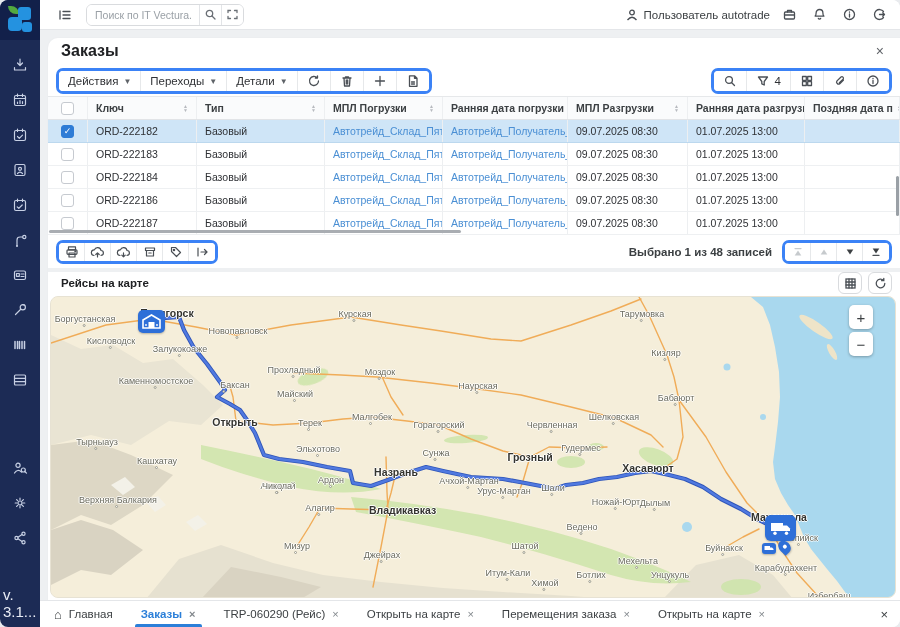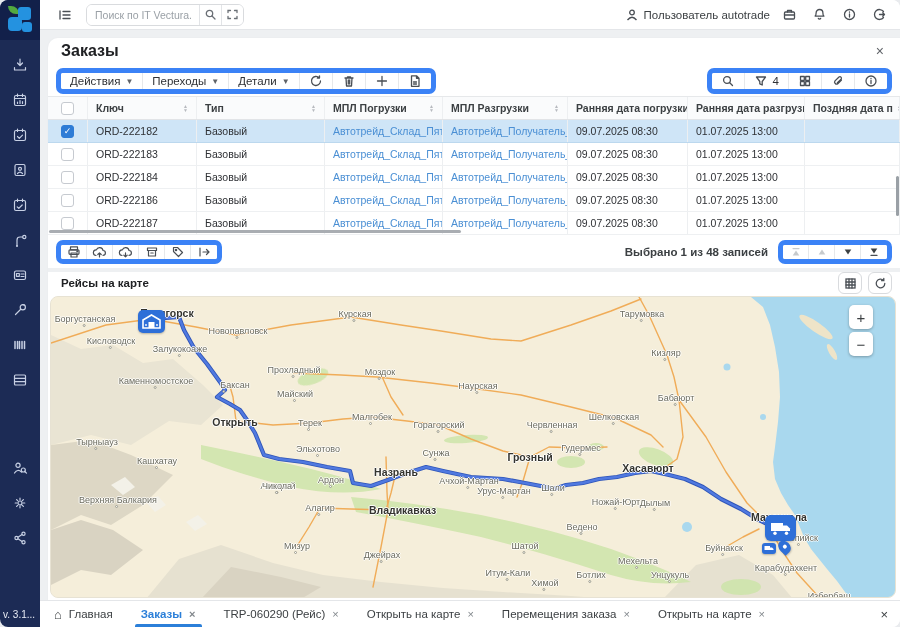--- a/index.html
+++ b/index.html
@@ -11,21 +11,21 @@
   .logo { width:40px; height:40px; background:#12204a; border-top-left-radius:8px; position:relative; }
   .berry { position:absolute; border-radius:3px; background:#2492e0; }
   .b1 { width:13px; height:13px; left:18px; top:7px; }
   .b2 { width:14px; height:14px; left:8px; top:17px; border-radius:4px; }
   .b3 { width:10px; height:10px; left:22px; top:22px; }
   .leaf { position:absolute; width:11px; height:8px; left:8px; top:6px; background:#53a93f; border-radius:0 8px 0 8px; }
   .side-icons { display:flex; flex-direction:column; align-items:center; gap:11px; padding-top:13px; }
   .side-icons .gap { height:42px; }
   .sicon { width:24px; height:24px; display:flex; align-items:center; justify-content:center; border-radius:5px; cursor:pointer; }
   .sicon svg { stroke:#c7d0e4; fill:none; stroke-width:1.2; stroke-linecap:round; stroke-linejoin:round; }
-  .version { position:absolute; left:3px; bottom:7px; color:#e8ecf5; font-size:10px; }
+  .version { position:absolute; left:3px; bottom:7px; color:#e8ecf5; font-size:15px; }
 
   
   .topbar { position:absolute; left:40px; top:0; width:860px; height:30px; background:#fff; border-bottom:1px solid #e4e6e9; display:flex; align-items:center; z-index:20; }
   .tb-icon { width:22px; height:22px; display:flex; align-items:center; justify-content:center; cursor:pointer; }
   .tb-icon svg { stroke:#4a4f55; fill:none; stroke-width:1.3; stroke-linecap:round; stroke-linejoin:round; }
   .hamburger { margin-left:14px; }
   .searchwrap { margin-left:10px; display:flex; align-items:stretch; height:22px; border:1px solid #d9dbde; border-radius:6px; overflow:hidden; }
   .searchwrap input { border:none; outline:none; width:112px; padding:0 8px; font-size:10.5px; color:#333; }
   .searchwrap input::placeholder { color:#9aa0a6; }
   .sbtn { width:22px; display:flex; align-items:center; justify-content:center; border-left:1px solid #e2e4e7; cursor:pointer; background:#fff; }
@@ -35,21 +35,21 @@
 
   
   .content { position:absolute; left:40px; top:30px; width:860px; height:570px; background:#eef0f2; }
   .card { position:absolute; left:8px; top:8px; width:852px; height:562px; background:#fff; border-top-left-radius:10px; overflow:hidden; box-shadow:0 0 0 1px #eceef0; }
 
   .title-row { position:absolute; left:0; top:0; width:100%; height:28px; }
   .panel-title { position:absolute; left:13px; top:4px; font-size:16px; font-weight:bold; color:#202124; }
   .panel-close { position:absolute; right:16px; top:5px; font-size:14px; color:#5f6368; cursor:pointer; }
 
   .toolbar { position:absolute; left:0; top:28px; width:100%; height:30px; display:flex; align-items:center; padding:0 8px; }
-  .btn-group { display:inline-flex; align-items:stretch; height:26px; border:5px solid #3b82f6; border-radius:7px; background:#fff; overflow:hidden; }
+  .btn-group { display:inline-flex; align-items:stretch; height:26px; border:3px solid #3b82f6; border-radius:7px; background:#fff; overflow:hidden; }
   .btn { display:flex; align-items:center; gap:5px; padding:0 9px; font-size:11.5px; color:#2f3135; border-right:1px solid #e6e8ea; cursor:pointer; background:#fff; white-space:nowrap; }
   .btn:last-child { border-right:none; }
   .btn svg { stroke:#4a4f55; fill:none; stroke-width:1.3; stroke-linecap:round; stroke-linejoin:round; }
   .caret { font-size:8px; color:#5f6368; }
   .toolbar .right { margin-left:auto; }
 
   
   .table { position:absolute; left:0; top:58px; width:852px; }
   .tr { display:grid; grid-template-columns:40px 109px 128px 118px 125px 120px 117px minmax(40px,1fr); }
   .th, .td { padding:0 8px; display:flex; align-items:center; height:22px; border-right:1px solid #edeff1; overflow:hidden; white-space:nowrap; }
@@ -357,28 +357,28 @@
               </span>
             </div>
             <div class="th">
               <span>МПЛ Погрузки</span>
               <span class="sort">
                 <span>▲</span>
                 <span>▼</span>
               </span>
             </div>
             <div class="th">
+              <span>Ранняя дата погрузки</span>
+            </div>
+            <div class="th">
               <span>МПЛ Разгрузки</span>
               <span class="sort">
                 <span>▲</span>
                 <span>▼</span>
               </span>
-            </div>
-            <div class="th">
-              <span>Ранняя дата погрузки</span>
             </div>
             <div class="th">
               <span>Ранняя дата разгрузки</span>
             </div>
             <div class="th">
               <span>Поздняя дата п</span>
               <span class="sort">
                 <span>▲</span>
                 <span>▼</span>
               </span>

